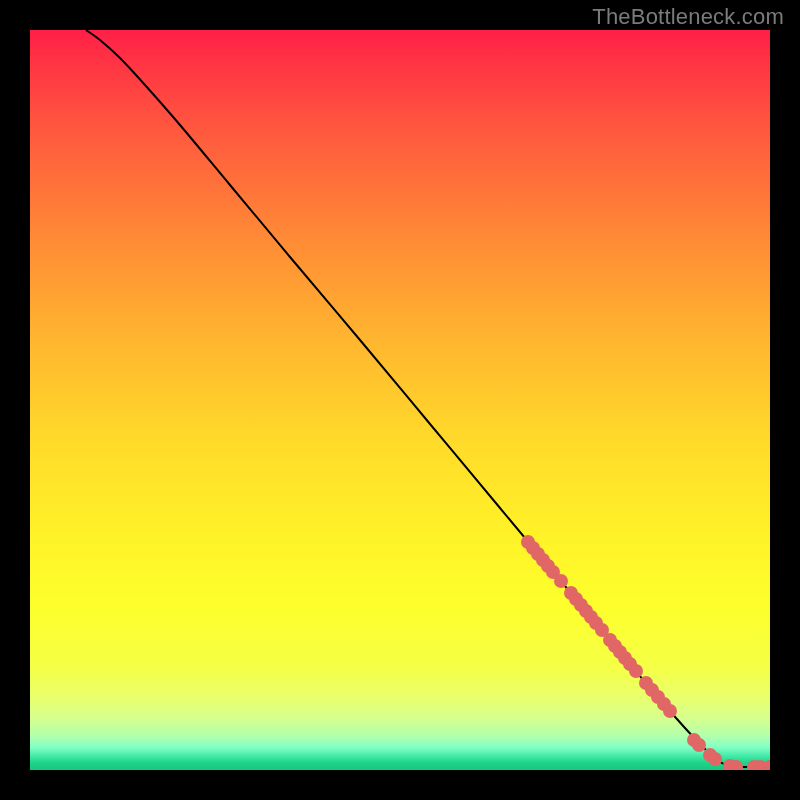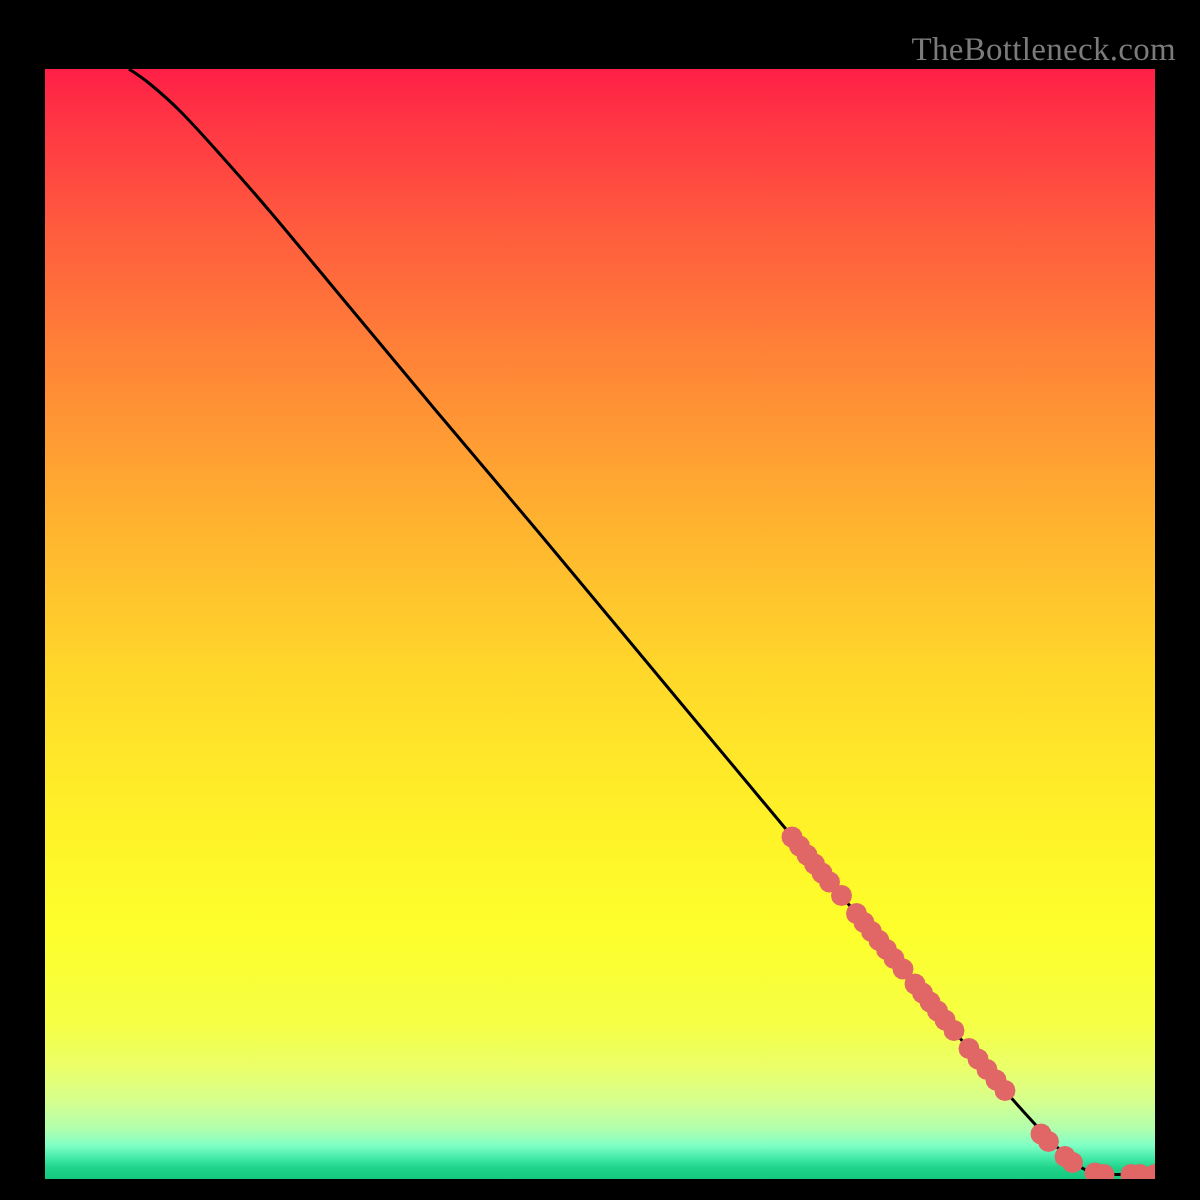--- a/index.html
+++ b/index.html
@@ -7,25 +7,24 @@
     padding: 0;
     width: 800px;
     height: 800px;
     background: #000;
     overflow: hidden;
     font-family: Arial, Helvetica, sans-serif;
   }
   .frame {
     position: absolute;
     left: 0;
-    top: 16px;
+    top: 0;
     width: 800px;
     height: 604px;
     background: #000;
-    font-family: Liberation Serif, serif;
   }
   .plot {
     position: absolute;
     left: 30px;
     top: 30px;
     width: 740px;
     height: 740px;
   }
   .gradient {
     position: absolute;

